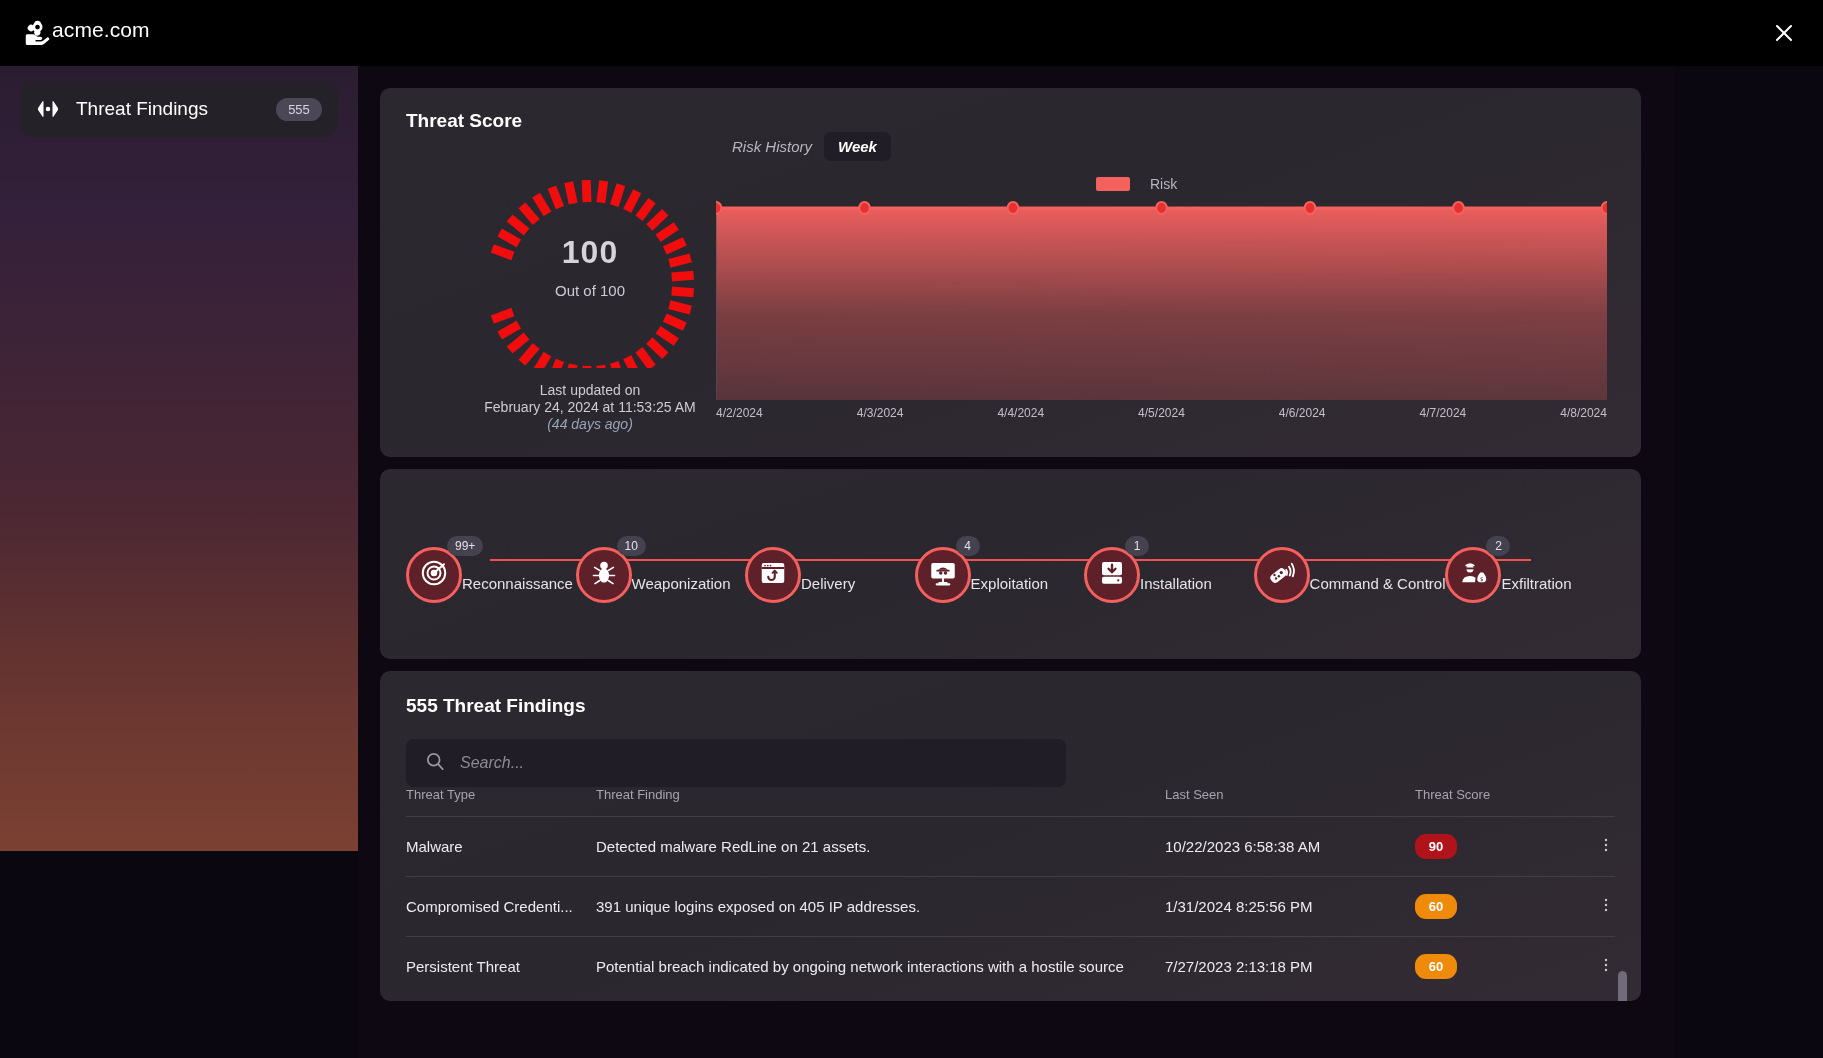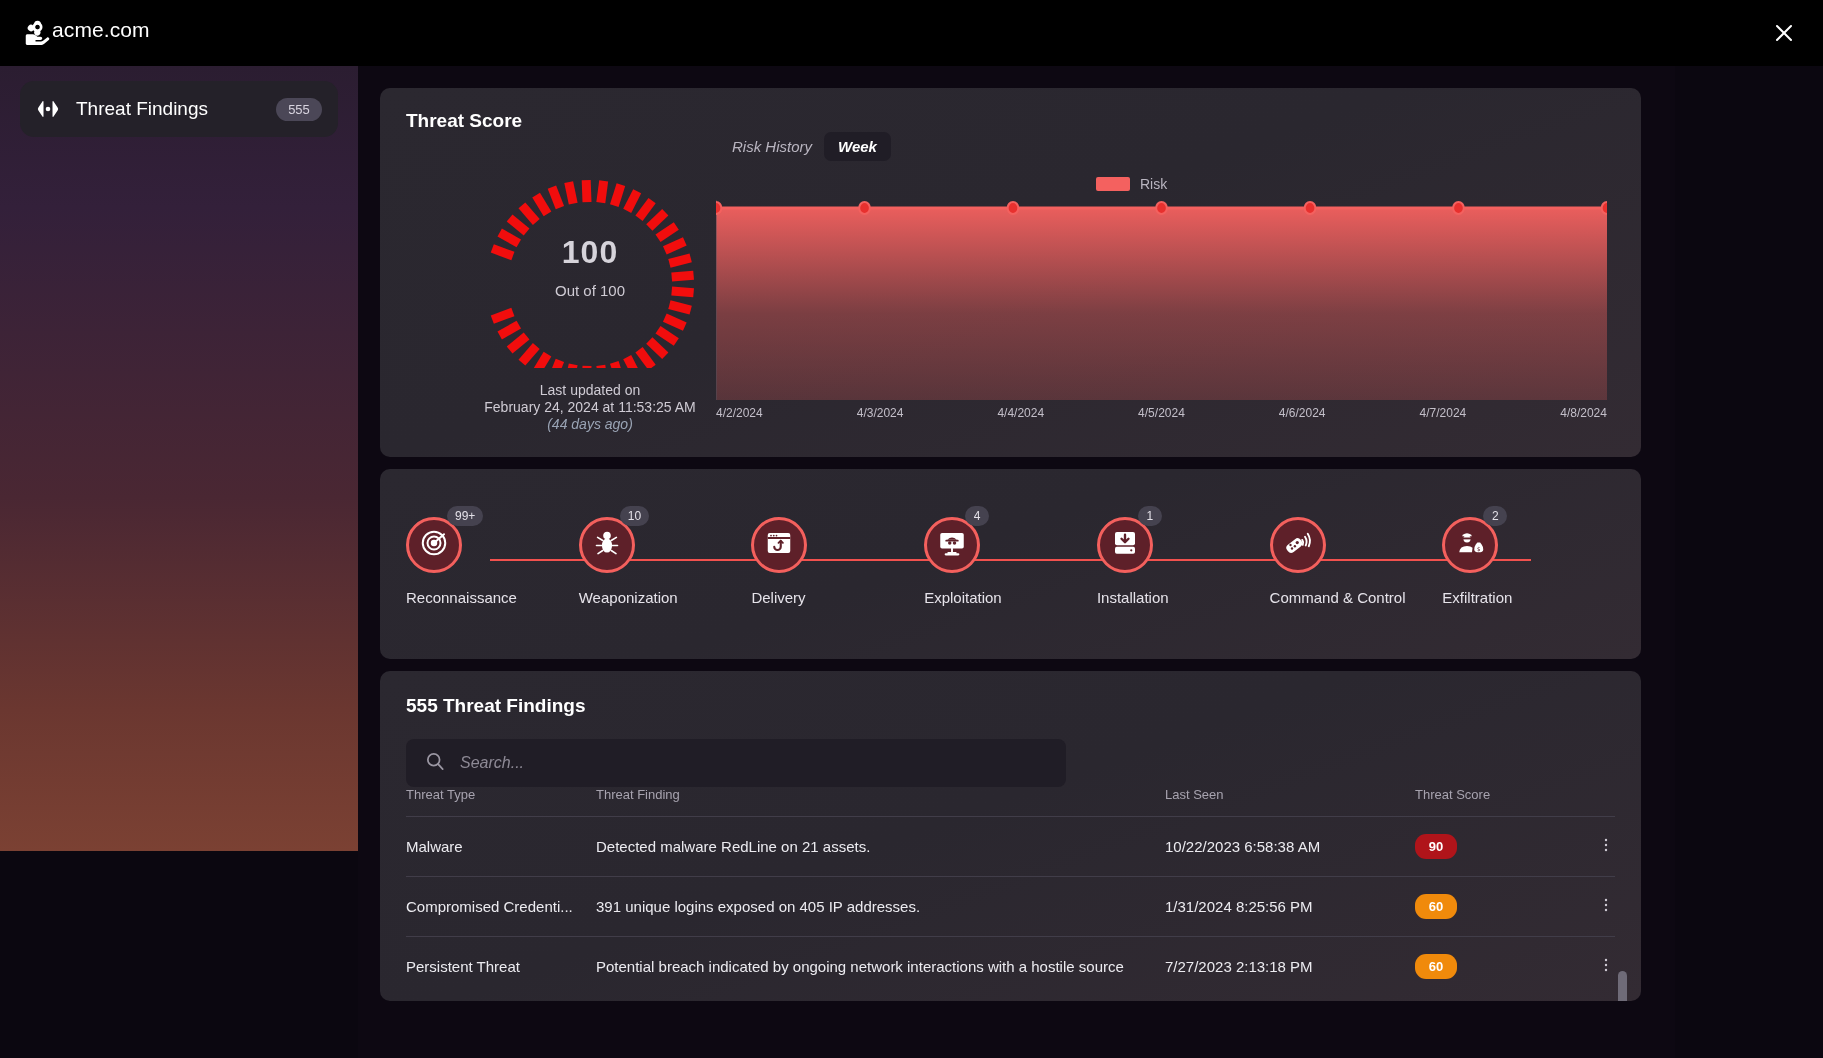--- a/index.html
+++ b/index.html
@@ -73,37 +73,37 @@
   .gauge-meta .ago { color: #9aa4b5; font-style: italic; }
 
   
   .chart-area { position: absolute; left: 310px; top: 0; right: 0; bottom: 0; }
   .risk-ctrl { display: flex; align-items: center; gap: 12px; padding-left: 16px; font-style: italic; }
   .risk-ctrl .lbl { color: #b9b5c0; font-size: 15px; }
   .pill {
     background: #201d26; color: #fff; font-size: 15px; font-weight: bold;
     border-radius: 7px; padding: 6px 14px; cursor: pointer;
   }
-  .legend { position: absolute; left: 380px; top: 44px; display: flex; align-items: center; gap: 10px; }
+  .legend { position: absolute; left: 380px; top: 44px; display: flex; align-items: center; gap: 20px; }
   .legend .sw { width: 34px; height: 14px; border-radius: 2px; }
   .legend .lt { color: #b9b5c0; font-size: 14px; }
   .plot { position: absolute; left: 0; right: 8px; top: 68px; height: 200px; }
   .xaxis {
     position: absolute; left: 0; right: 8px; top: 274px; height: 18px;
     display: flex; justify-content: space-between;
   }
   .xaxis span { color: #c3bfc9; font-size: 12px; }
 
   
   .chain-card { height: 190px; margin-top: 12px; padding: 20px 26px 0 26px; }
   .chain-row { position: relative; margin-top: 28px; height: 116px; display: flex; }
   .chain-line {
     position: absolute; left: 84px; right: 84px; top: 42px; height: 2px; background: #f2514e;
   }
-  .node { position: relative; flex: 1; display: flex; flex-direction: column; align-items: flex-start; }
+  .node { position: relative; flex: 1; display: flex; flex-direction: row; align-items: center; }
   .node-circle {
     position: relative; width: 56px; height: 56px; border-radius: 50%;
     background: #5e2029; border: 3px solid #f4605d;
     display: flex; align-items: center; justify-content: center; cursor: pointer;
     z-index: 2;
   }
   .node-circle svg { width: 30px; height: 30px; }
   .node-badge {
     position: absolute; top: -14px; left: 38px;
     background: #45424f; color: #e3e0e8; font-size: 12px;

